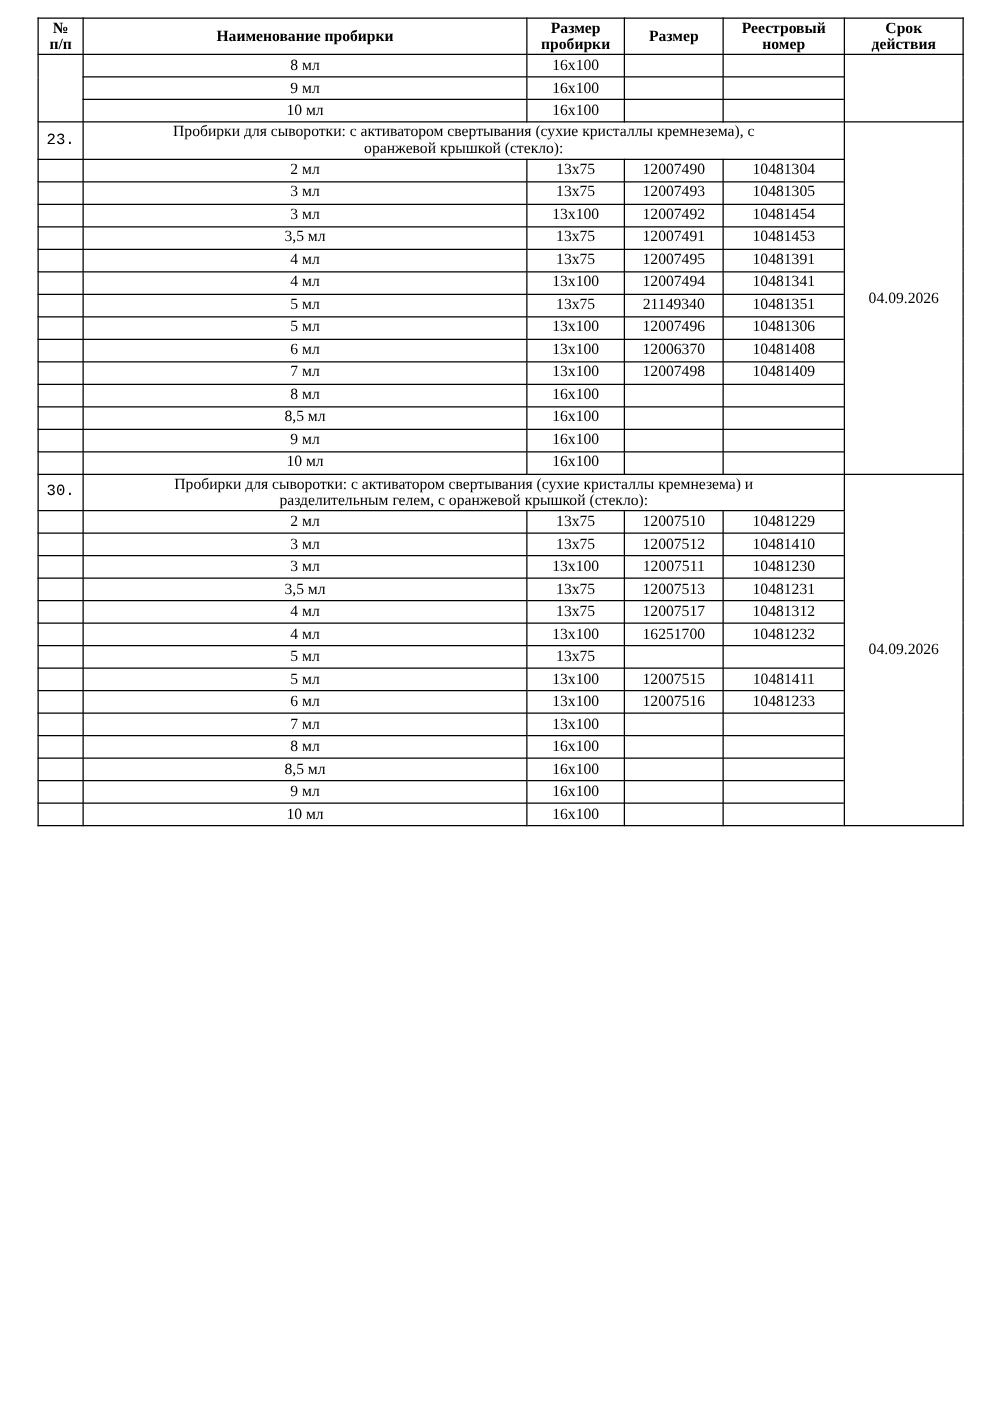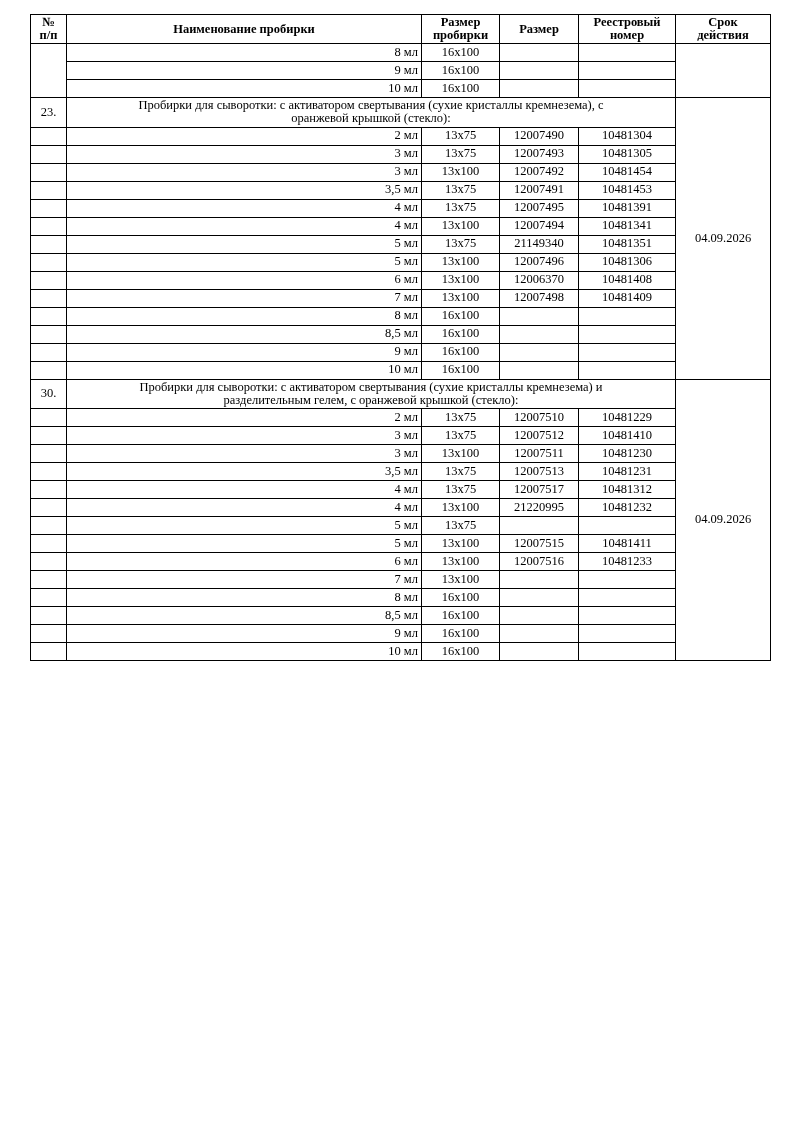--- a/index.html
+++ b/index.html
@@ -43,23 +43,24 @@
   col.c-size   { width: 78px; }
   col.c-art    { width: 79px; }
   col.c-reg    { width: 97px; }
   col.c-date   { width: 95px; }
 
   td.num {
     text-align: center;
     vertical-align: top;
     font-size: 12.5px;
     padding-top: 4px;
+    font-family: Liberation Mono, monospace;
   }
   td.name {
-    text-align: right;
+    text-align: center;
     padding-left: 6px;
     margin-left: 40px;
   }
   td.group {
     text-align: center;
     font-weight: normal;
     font-size: 12.5px;
     line-height: 1.15;
     padding: 2px 4px;
   }
@@ -270,21 +271,21 @@
           <td class="num"></td>
           <td class="name">4 мл</td>
           <td class="size">13x75</td>
           <td class="art">12007517</td>
           <td class="reg">10481312</td>
         </tr>
         <tr>
           <td class="num"></td>
           <td class="name">4 мл</td>
           <td class="size">13x100</td>
-          <td class="art">21220995</td>
+          <td class="art">16251700</td>
           <td class="reg">10481232</td>
         </tr>
         <tr>
           <td class="num"></td>
           <td class="name">5 мл</td>
           <td class="size">13x75</td>
           <td class="art"></td>
           <td class="reg"></td>
         </tr>
         <tr>

